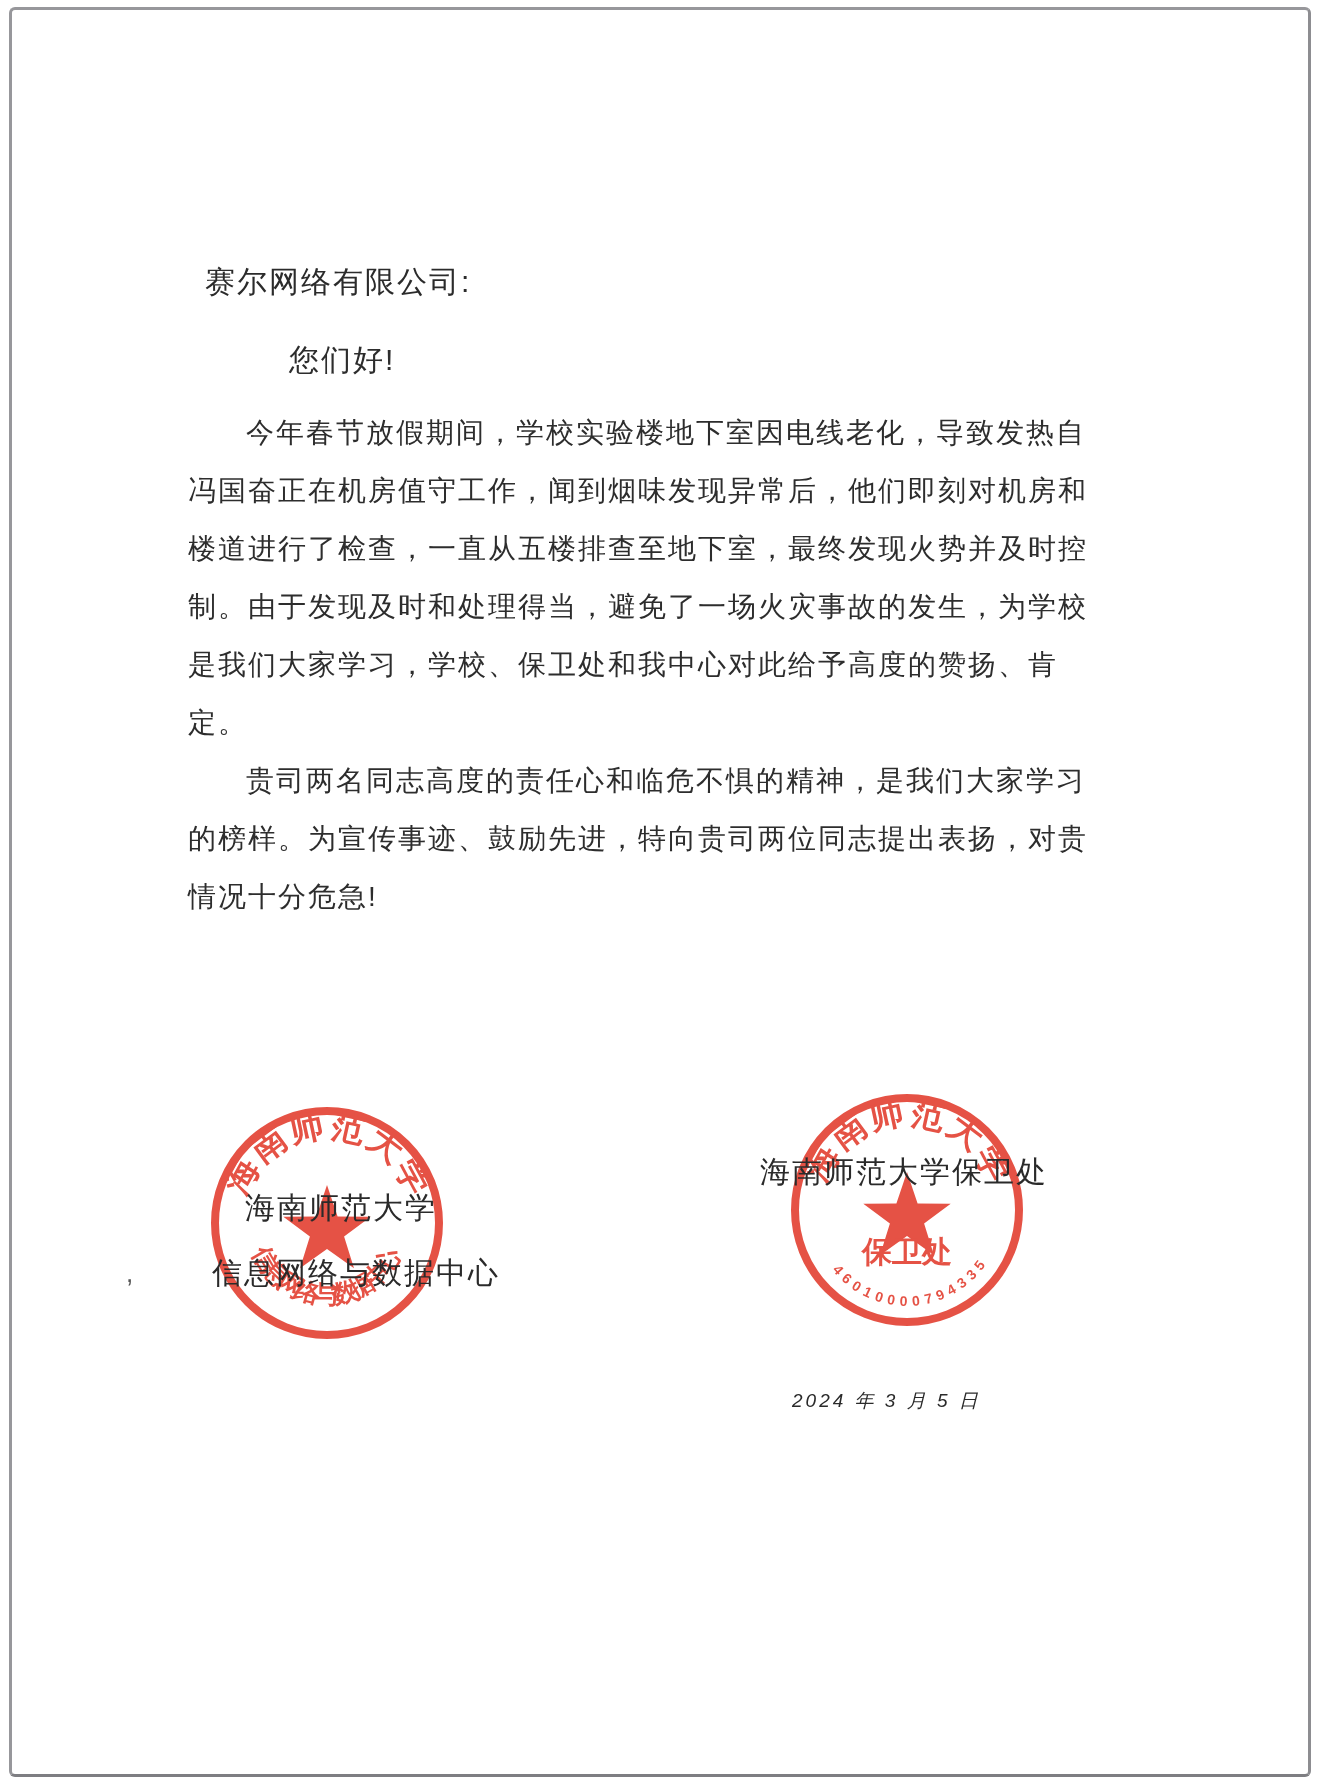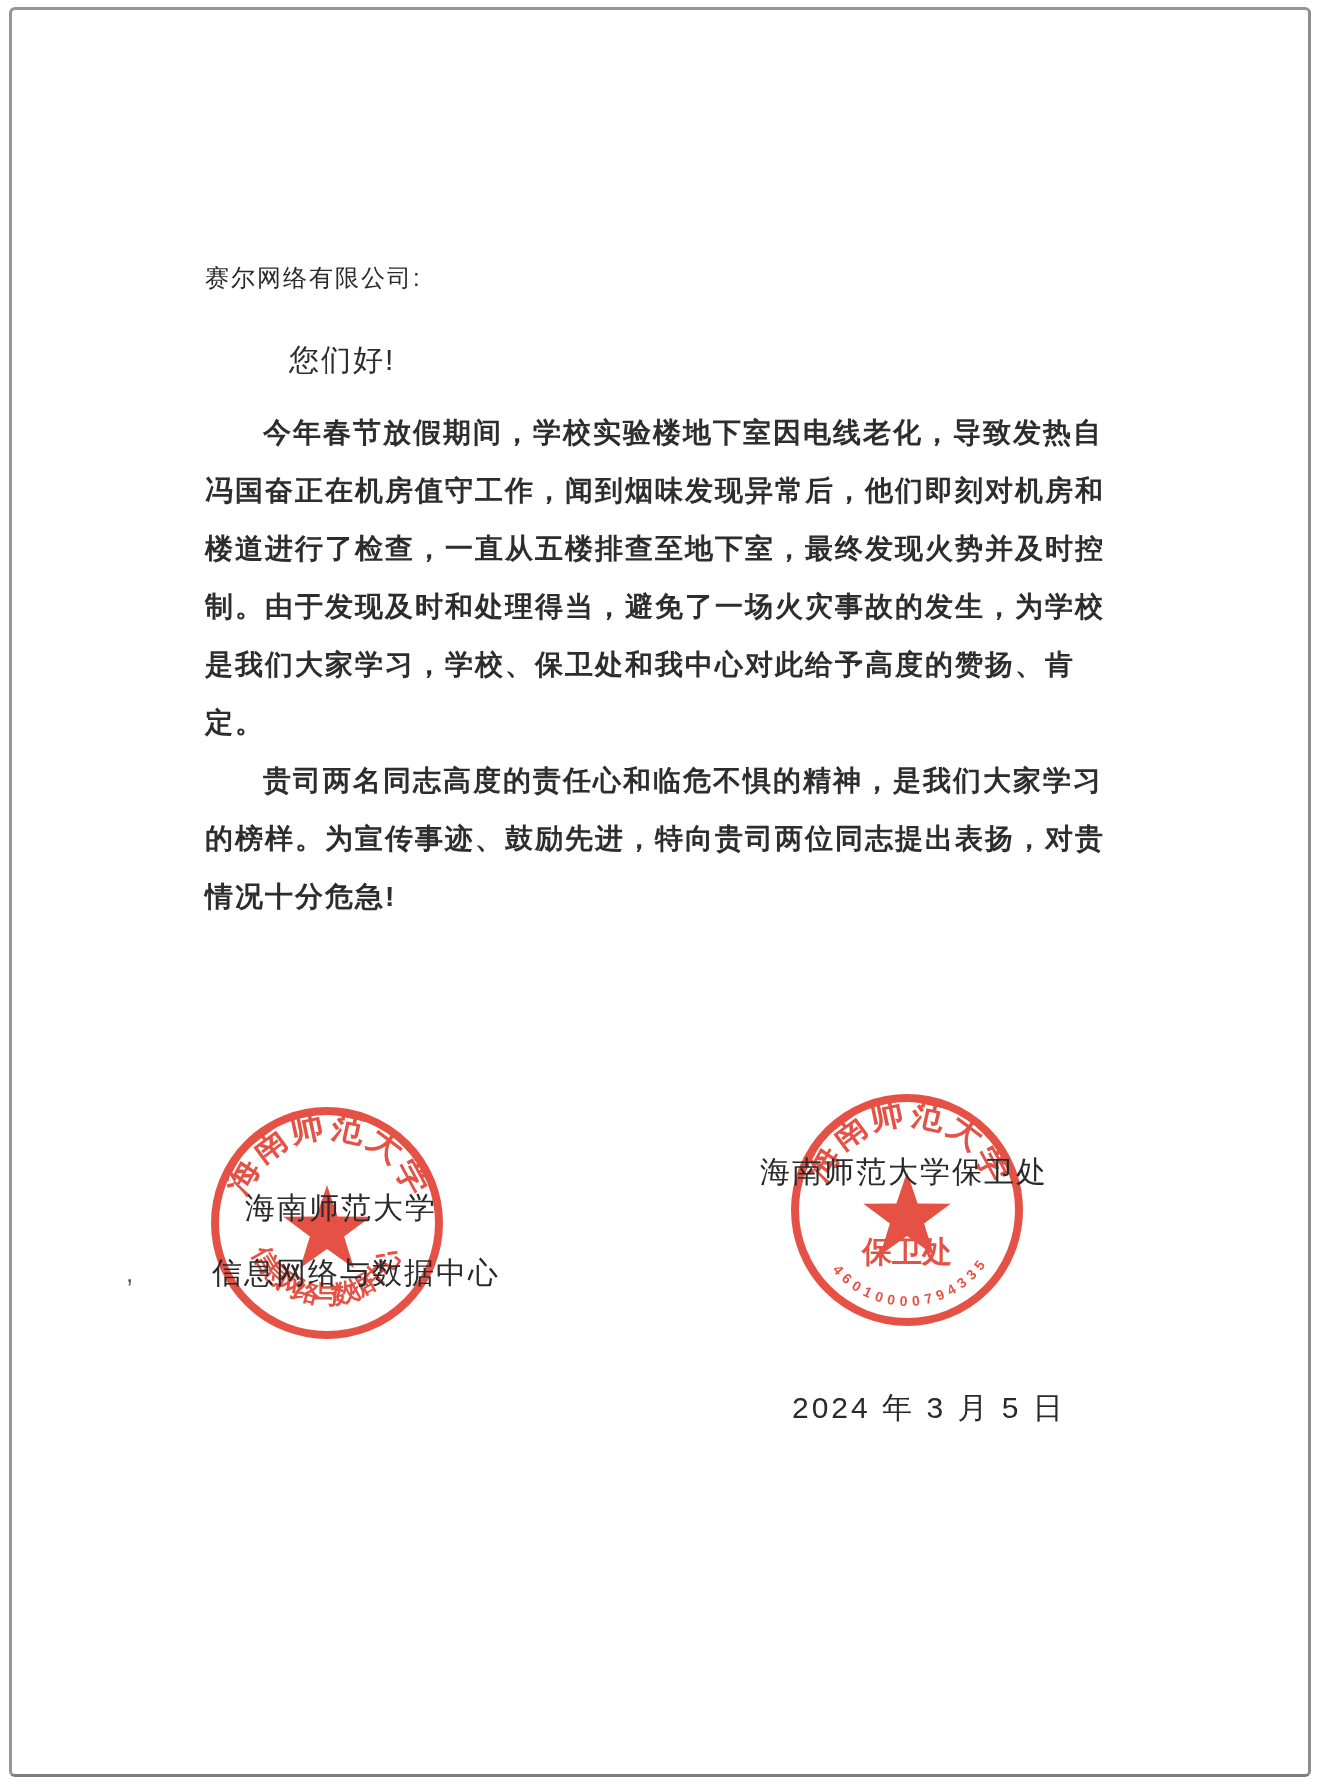--- a/index.html
+++ b/index.html
@@ -25,36 +25,35 @@
     left:0;right:0;top:158px;
     text-align:center;
     font-size:45px;
     font-weight:600;
     letter-spacing:3px;
     color:#222;
   }
   .recipient{
     position:absolute;
     left:205px;top:262px;
-    font-size:24px;
+    font-size:30px;
     letter-spacing:2px;
     color:#2b2b2b;
   }
   .greeting{
     position:absolute;
     left:263px;top:340px;
     font-size:30px;
     letter-spacing:2px;
     margin-left:26px;
   }
   .body-lines{
     position:absolute;
-    left:205px;top:404px;
+    left:188px;top:404px;
     width:940px;
-    font-weight:bold;
   }
   .bodyline{
     height:58px;
     line-height:58px;
     font-size:28px;
     letter-spacing:2px;
     white-space:nowrap;
     color:#2d2d2d;
   }
   .bodyline.indent{padding-left:58px;}
@@ -65,24 +64,25 @@
     color:#2a2a2a;
     z-index:3;
     white-space:nowrap;
   }
   .sig.left1{left:245px;top:1188px;}
   .sig.left2{left:212px;top:1253px;}
   .sig.right1{left:760px;top:1152px;}
   .date{
     position:absolute;
     left:792px;top:1388px;
-    font-size:30px;
+    font-size:19px;
     letter-spacing:3px;
     color:#2a2a2a;
     z-index:3;
+    font-style:italic;
   }
   .stamp{
     position:absolute;
     z-index:2;
     opacity:0.88;
   }
   .stamp.left{left:207px;top:1103px;}
   .stamp.right{left:787px;top:1090px;}
   .stray-mark{
     position:absolute;

